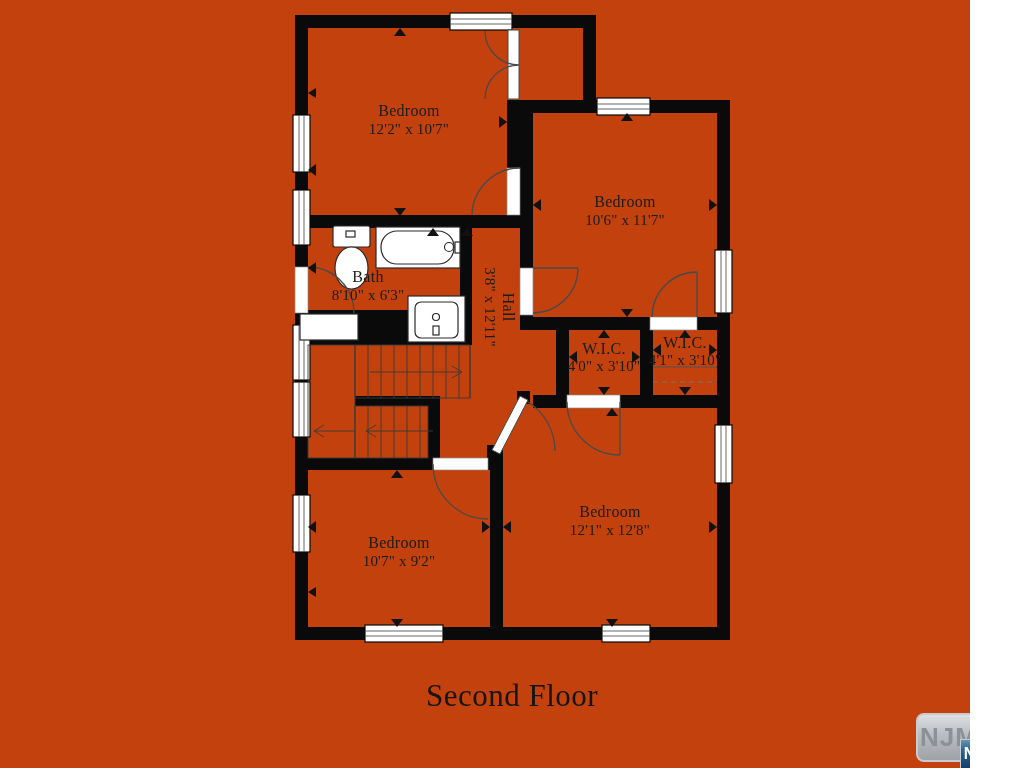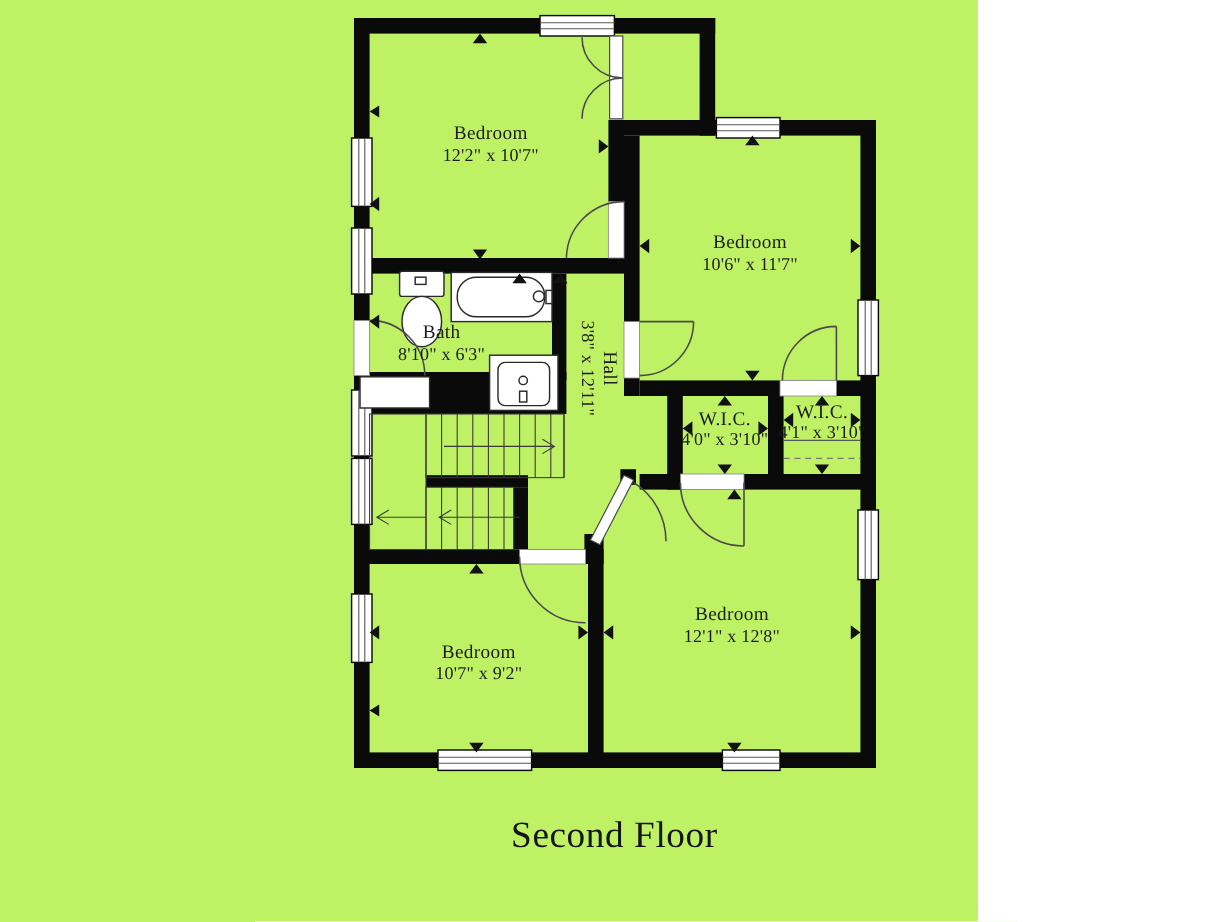--- a/index.html
+++ b/index.html
@@ -1,16 +1,16 @@
 <!DOCTYPE html>
 <html><head>
 <meta charset="utf-8">
 <style>
   html,body{margin:0;padding:0;background:#ffffff;}
-  .stage{position:relative;width:815px;height:768px;background:#bef264;overflow:hidden;
+  .stage{position:relative;width:970px;height:768px;background:#c2410c;overflow:hidden;
          font-family:"Liberation Serif","DejaVu Serif",serif;}
   svg{position:absolute;left:0;top:0;}
   .wall{fill:#0a0a0a;stroke:none;}
   .win{fill:#ffffff;stroke:#0a0a0a;stroke-width:1.2;}
   .sash{stroke:#555555;stroke-width:0.9;fill:none;}
   .gap{fill:#ffffff;stroke:#8a8a8a;stroke-width:0.7;}
   .door{stroke:#4a4a4a;stroke-width:1.3;fill:none;}
   .leaf{fill:#ffffff;stroke:#4a4a4a;stroke-width:1;}
   .fixture{fill:#ffffff;stroke:#2a2a2a;stroke-width:1.2;}
   .stair{stroke:#3a3a3a;stroke-width:0.9;fill:none;}

